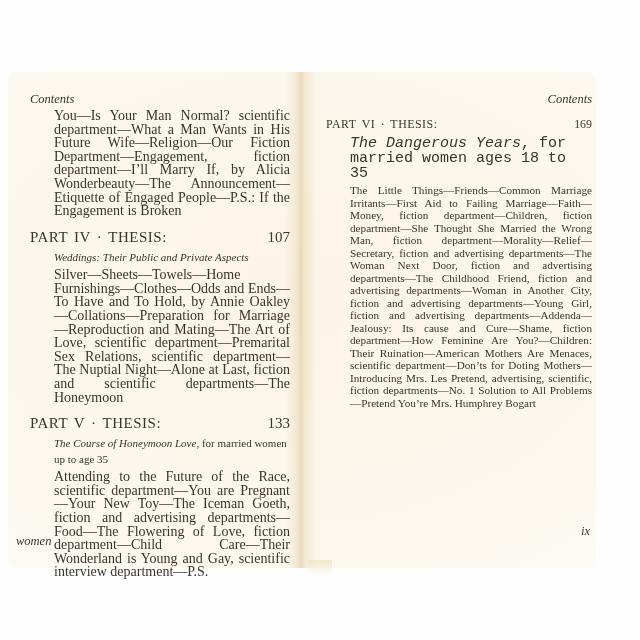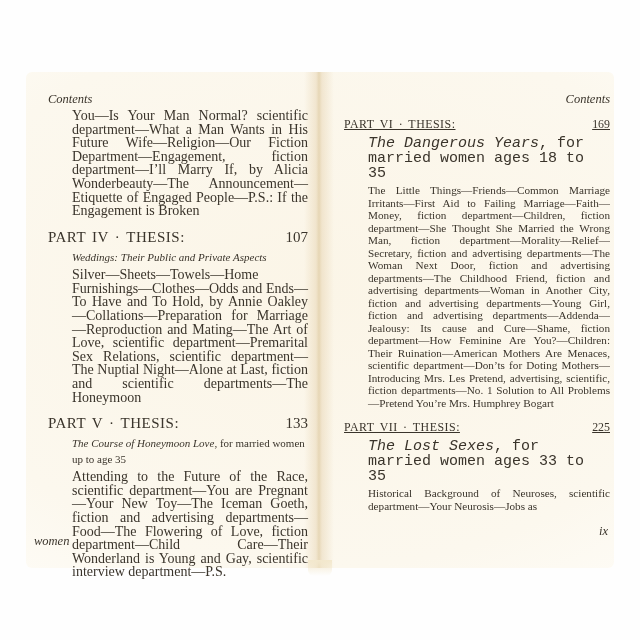--- a/index.html
+++ b/index.html
@@ -4,21 +4,21 @@
 <style>
   html,body{margin:0;padding:0;}
   body{
     width:640px;height:640px;overflow:hidden;
     background:#ffffff;
     font-family:"Liberation Serif","DejaVu Serif",serif;
     color:#3a342b;
   }
   .photo{position:relative;width:640px;height:640px;background:#fefefe;}
   .spread{
-    position:absolute;left:26px;top:72px;width:588px;height:496px;
+    position:absolute;left:8px;top:72px;width:588px;height:496px;
     background:radial-gradient(120% 100% at 50% 45%,
       #fbf5e7 0%, #fcf8ee 55%, #fffefb 85%, #ffffff 100%);
     border-radius:6px;
   }
   .gutter{
     position:absolute;left:278px;top:0;width:30px;height:100%;
     background:linear-gradient(90deg,
       rgba(224,201,160,0) 0%, rgba(224,201,160,0.38) 40%,
       rgba(213,188,138,0.55) 50%, rgba(224,201,160,0.38) 60%,
       rgba(224,201,160,0) 100%);
@@ -40,21 +40,21 @@
     font-size:15px;letter-spacing:0.5px;word-spacing:2px;
   }
   .part-page{letter-spacing:0;word-spacing:0;}
   .entry-title{margin:4px 0 0 24px;font-size:11px;line-height:15.5px;}
   .entry-title i{font-style:italic;}
   .entry-body{
     margin:3px 0 0 24px;
     font-size:14px;line-height:13.6px;
     text-align:justify;
   }
-  .page-right .part-row{font-size:11.9px;text-decoration:underline;}
+  .page-right .part-row{font-size:11.9px;}
   .page-right .entry-title{font-size:15px;line-height:15px;font-family:Liberation Mono, monospace;}
   .page-right .entry-body{font-size:11.2px;line-height:12.5px;}
   .folio{position:absolute;font-style:italic;font-size:12.5px;}
   .folio-left{left:8px;top:462px;}
   .folio-right{right:6px;top:452px;}
   p{padding:0;}
 </style>
 </head>
 <body>
 
@@ -91,27 +91,19 @@
 
       <section class="part">
         <div class="part-row">
           <span class="part-heading">PART VI · THESIS:</span>
           <span class="part-page">169</span>
         </div>
         <p class="entry-title"><i>The Dangerous Years</i><span>, for married women ages 18 to 35</span></p>
         <p class="entry-body">The Little Things—Friends—Common Marriage Irritants—First Aid to Failing Marriage—Faith—Money, fiction department—Children, fiction department—She Thought She Married the Wrong Man, fiction department—Morality—Relief—Secretary, fiction and advertising departments—The Woman Next Door, fiction and advertising departments—The Childhood Friend, fiction and advertising departments—Woman in Another City, fiction and advertising departments—Young Girl, fiction and advertising departments—Addenda—Jealousy: Its cause and Cure—Shame, fiction department—How Feminine Are You?—Children: Their Ruination—American Mothers Are Menaces, scientific department—Don’ts for Doting Mothers—Introducing Mrs. Les Pretend, advertising, scientific, fiction departments—No. 1 Solution to All Problems—Pretend You’re Mrs. Humphrey Bogart</p>
       </section>
 
-      <section class="part">
-        <div class="part-row">
-          <span class="part-heading">PART VII · THESIS:</span>
-          <span class="part-page">225</span>
-        </div>
-        <p class="entry-title"><i>The Lost Sexes</i><span>, for married women ages 33 to 35</span></p>
-        <p class="entry-body">Historical Background of Neuroses, scientific department—Your Neurosis—Jobs as</p>
-      </section>
     </div>
 
     <div class="folio folio-left">women</div>
     <div class="folio folio-right">ix</div>
   </div>
   <div class="gutter-tail"></div>
 </div>
 
 </body></html>

